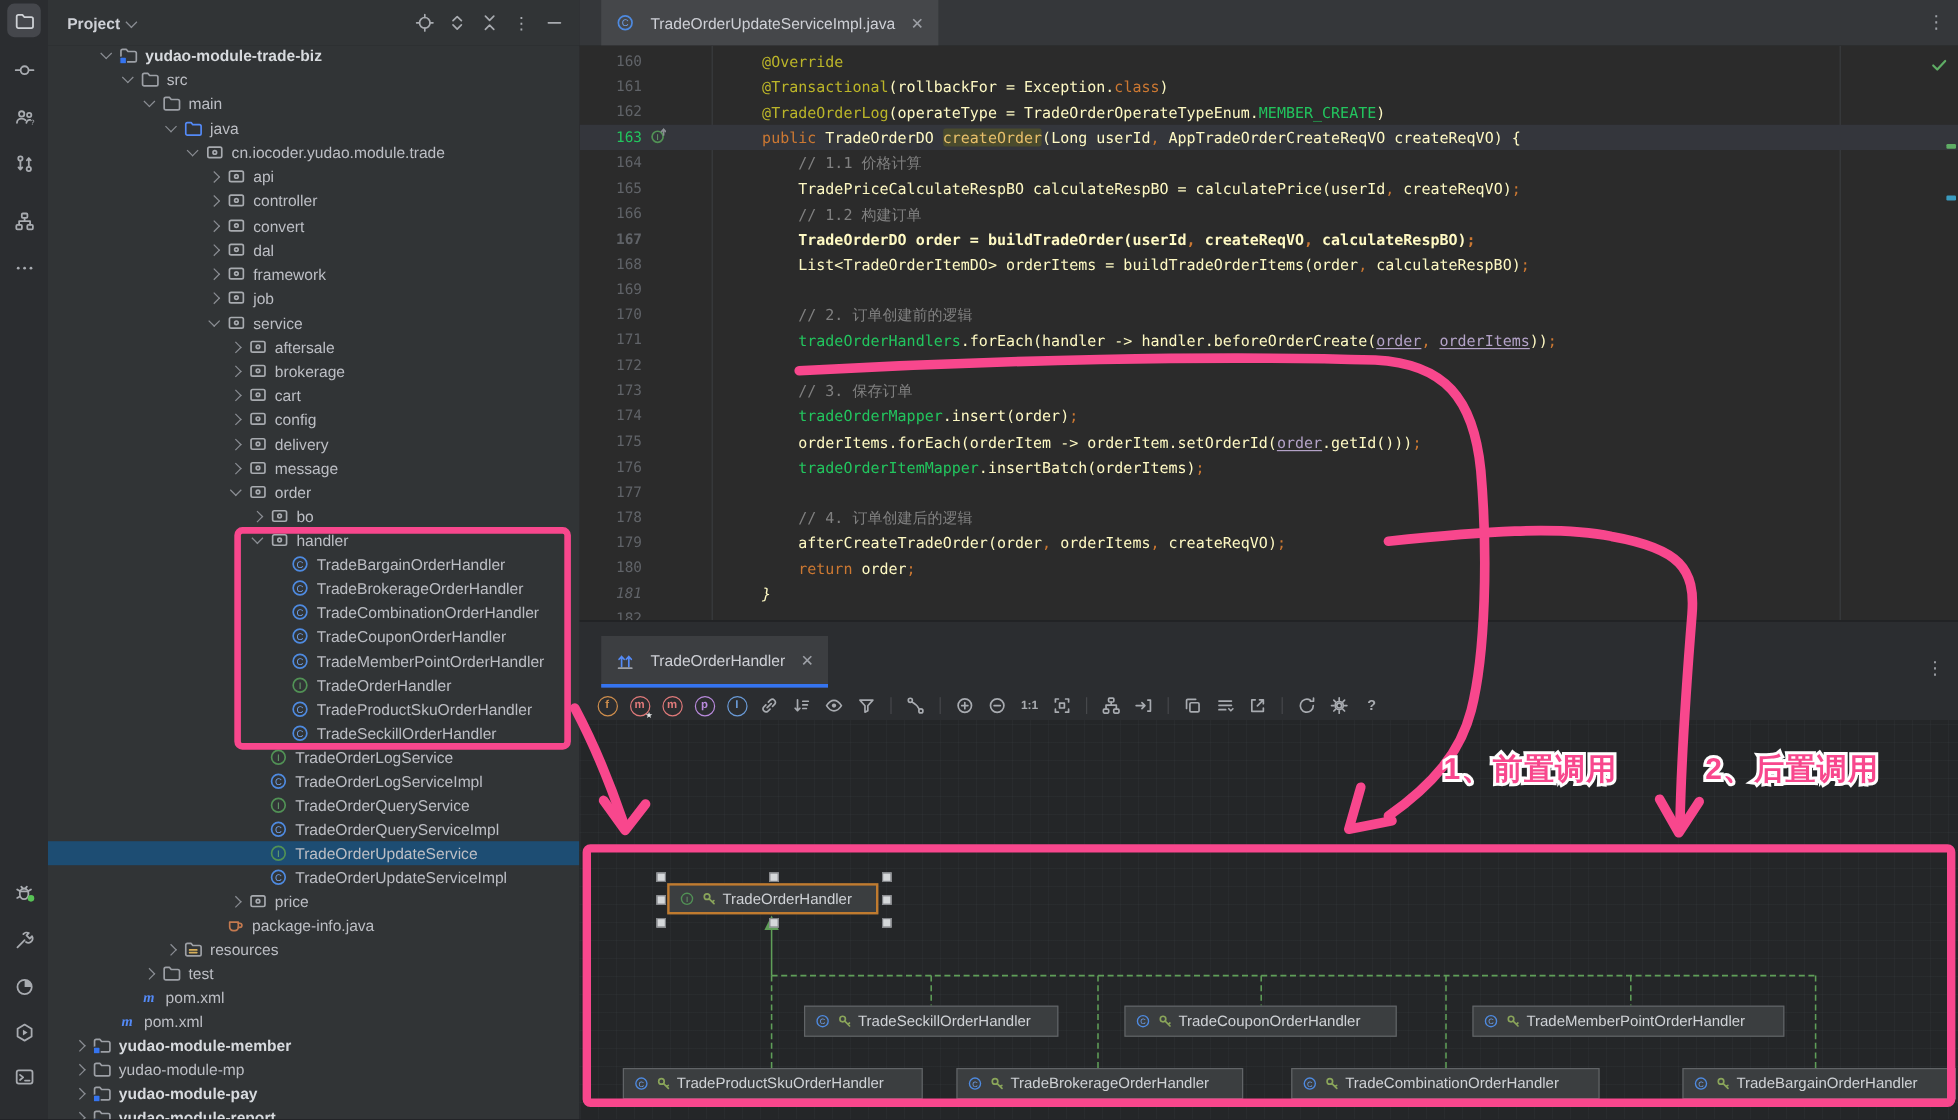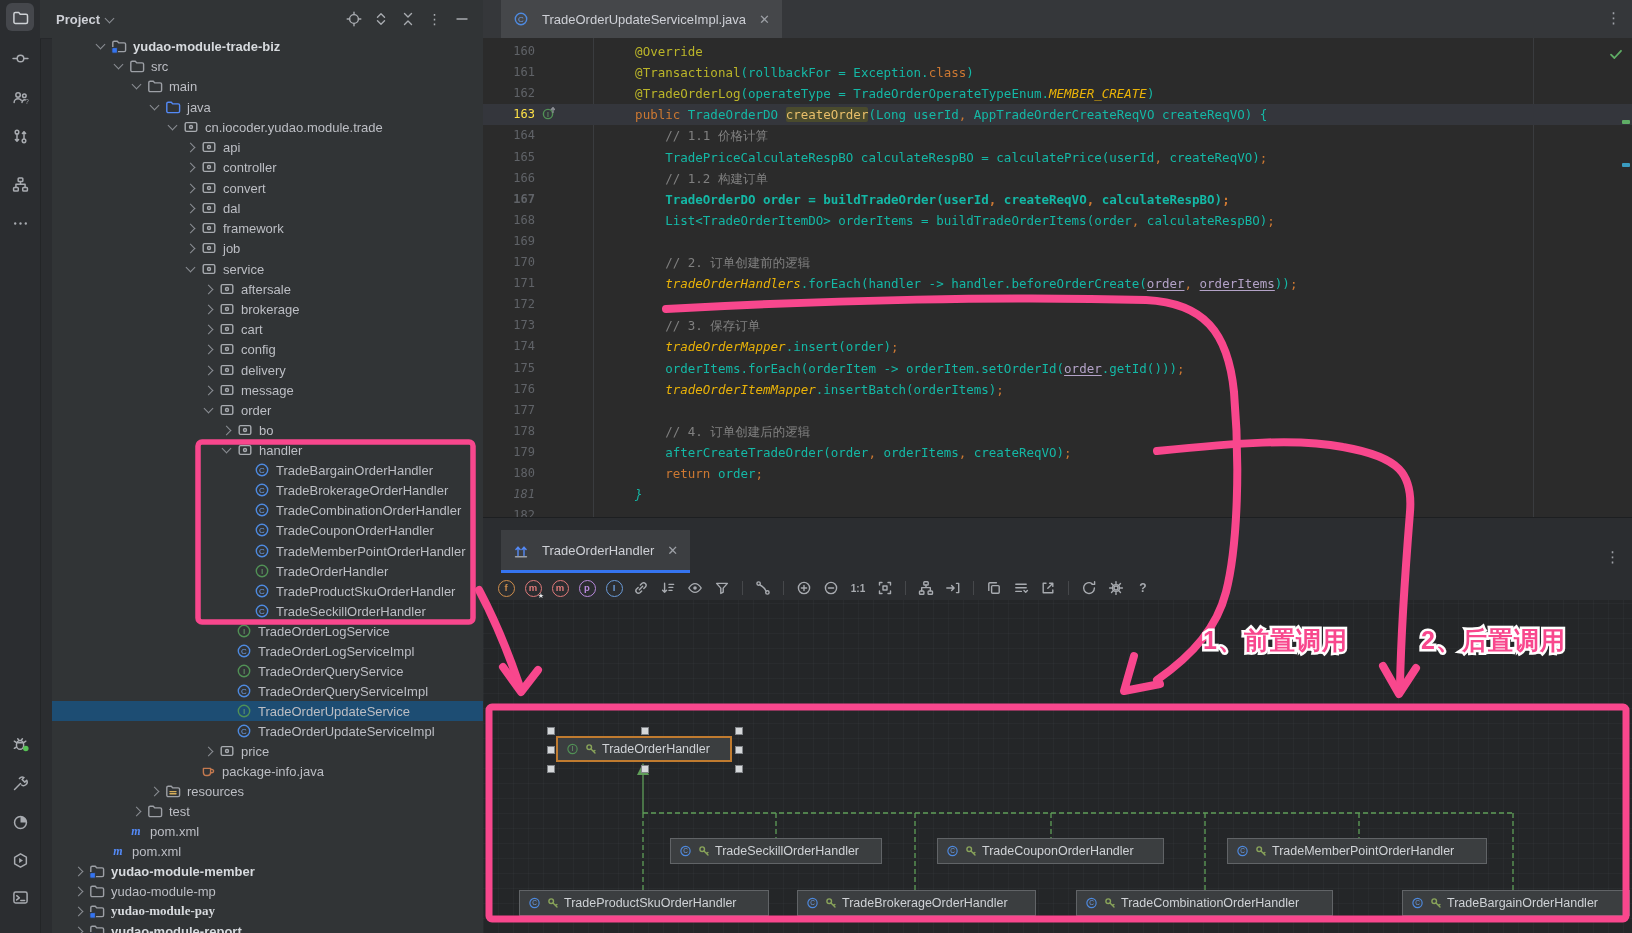--- a/index.html
+++ b/index.html
@@ -10,46 +10,46 @@
   .ric{position:absolute;left:50%;transform:translateX(-50%);width:28px;height:28px;border-radius:6px;
        display:flex;align-items:center;justify-content:center;color:#a8abb0;cursor:pointer}
   .ric.active{background:#45474c}
   
   .tree-header{position:absolute;left:40px;top:0;width:443px;height:38px;background:#313436;
                border-bottom:1px solid #26282b;display:flex;align-items:center}
   .ph-title{font-weight:bold;color:#ced0d6;margin-left:16px}
   .ph-chev{margin-left:6px}
   .ph-icons{position:absolute;right:12px;display:flex;gap:9px;align-items:center;color:#9da0a6}
   .phi{width:18px;height:18px;display:flex;align-items:center;justify-content:center}
-  .tree-body{position:absolute;left:52px;top:38px;width:443px;height:895px;background:#313436;overflow:hidden}
+  .tree-body{position:absolute;left:40px;top:38px;width:443px;height:895px;background:#313436;overflow:hidden}
   .selband{position:absolute;left:0;width:443px;height:20px;background:#1d4d73}
   .trow{position:absolute;height:20px;display:flex;align-items:center;white-space:nowrap;color:#bcbec4;cursor:default}
   .trow.b{font-weight:bold;color:#d7dade}
   .chev{display:inline-block;width:6px;height:6px;border-right:1.5px solid #8b8e94;border-bottom:1.5px solid #8b8e94;margin-right:7px}
   .chev.closed{transform:rotate(-45deg)}
   .chev.open{transform:rotate(45deg);margin-top:-3px}
   .chev.none{border:none}
   .ticon{display:inline-flex;width:16px;height:16px;margin-right:6px;align-items:center;justify-content:center}
   
   .editor-tabs{position:absolute;left:483px;top:0;width:1149px;height:38px;background:#35373a;border-bottom:1px solid #26282b}
   .etab{position:absolute;left:18px;top:0;height:38px;background:#45474a;display:flex;align-items:center;gap:7px;
         padding:0 12px;color:#ced0d6;cursor:pointer}
   .etab .x{color:#9da0a6;margin-left:6px;font-size:13px}
   .tabs-kebab{position:absolute;right:10px;top:9px;color:#9da0a6;font-size:15px;letter-spacing:1px}
   .editor{position:absolute;left:483px;top:38px;width:1149px;height:479px;background:#2b2b2b;overflow:hidden;
           font-family:"DejaVu Sans Mono","Liberation Mono",monospace;font-size:12.5px}
   .vline{position:absolute;top:0;height:479px;width:1px;background:#3a3c3f}
   .cline{position:absolute;left:0;width:100%;height:21px;line-height:21px;white-space:pre}
   .cline.cur{background:#34363c}
   .lno{position:absolute;left:0;width:52px;text-align:right;color:#606368;font-size:12px}
-  .cline.cur .lno{color:#fde047}
+  .cline.cur .lno{color:#22c55e}
   .gut-impl{position:absolute;left:58px;top:2px;display:flex;align-items:center}
   .ltext{position:absolute;left:122px}
-  .tk-p{color:#14b8a6}.tk-k{color:#cc7832}.tk-a{color:#bbb529}.tk-c{color:#808080}
-  .tk-f{color:#eab308;font-style:italic}
+  .tk-p{color:#fef9c3}.tk-k{color:#cc7832}.tk-a{color:#bbb529}.tk-c{color:#808080}
+  .tk-f{color:#22c55e;}
   .tk-m{color:#e8bf6a;background:#4a4b2d;border-radius:2px}
   .tk-u{color:#b3a2c7;text-decoration:underline;text-underline-offset:2px}
   .tk-s{color:#cc7832}
   .echeck{position:absolute;right:8px;top:8px}
   .stripe{position:absolute;right:2px;width:8px;height:4px;border-radius:1px}
   
   .bpanel{position:absolute;left:483px;top:517px;width:1149px;height:416px;background:#2b2d30;border-top:1px solid #1d1f21}
   .bp-tab{position:absolute;left:18px;top:12px;height:43px;background:#3c3e41;display:flex;align-items:center;gap:7px;
           padding:0 12px;color:#ced0d6;border-bottom:3px solid #3574f0;box-sizing:border-box;cursor:pointer}
   .bp-tab .x{color:#9da0a6;margin-left:6px}
@@ -598,21 +598,21 @@
       </div>
       <div class="trow" style="top: 843px; left: 23px;">
         <span class="chev closed"></span>
         <span class="ticon">
           <svg width="16" height="16" viewBox="0 0 16 16" fill="none" stroke="#a8abb0" stroke-width="1.4" stroke-linecap="round" stroke-linejoin="round">
             <path stroke="#9da0a6" d="M1.8 4.6c0-.8.6-1.4 1.4-1.4h3.1l1.4 1.7h5.5c.8 0 1.4.6 1.4 1.4v5.9c0 .8-.6 1.4-1.4 1.4H3.2c-.8 0-1.4-.6-1.4-1.4z"></path>
           </svg>
         </span>
         <span>yudao-module-mp</span>
       </div>
-      <div class="trow b" style="top: 863px; left: 23px; font-family: Liberation Serif, serif;">
+      <div class="trow b" style="top: 863px; left: 23px;">
         <span class="chev closed"></span>
         <span class="ticon">
           <svg width="16" height="16" viewBox="0 0 16 16" fill="none" stroke="#a8abb0" stroke-width="1.4" stroke-linecap="round" stroke-linejoin="round">
             <path stroke="#9da0a6" d="M1.8 4.6c0-.8.6-1.4 1.4-1.4h3.1l1.4 1.7h5.5c.8 0 1.4.6 1.4 1.4v5.9c0 .8-.6 1.4-1.4 1.4H3.2c-.8 0-1.4-.6-1.4-1.4z"></path>
             <rect x="0.8" y="9.6" width="5.6" height="5.6" rx="1" fill="#3574f0" stroke="#313436" stroke-width="1"></rect>
           </svg>
         </span>
         <span>yudao-module-pay</span>
       </div>
       <div class="trow b" style="top: 883px; left: 23px;">

